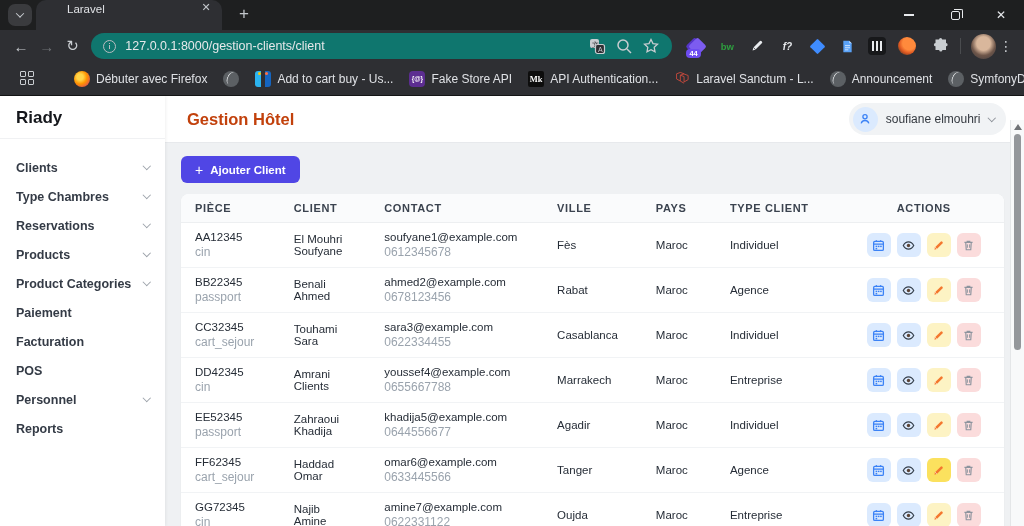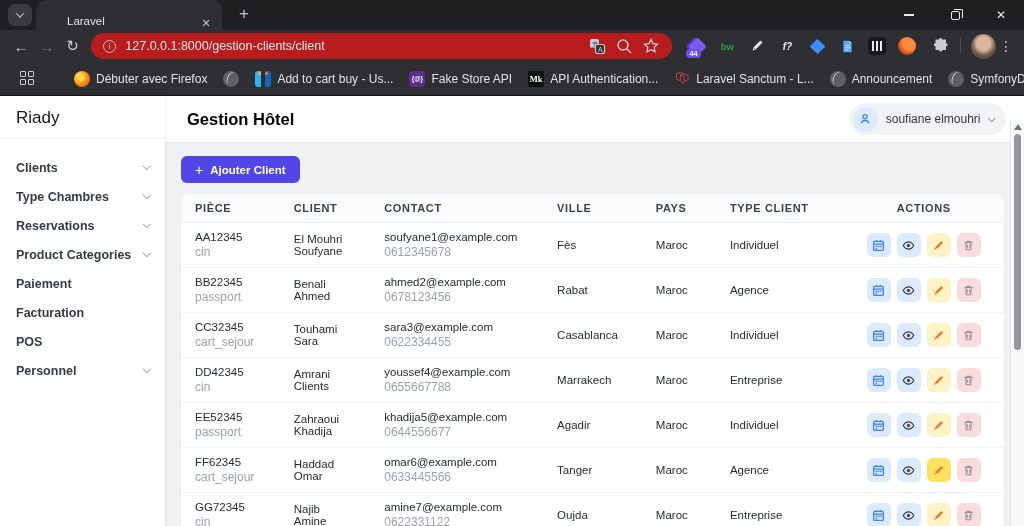--- a/index.html
+++ b/index.html
@@ -3,34 +3,34 @@
 <meta charset="utf-8">
 <style>
   * { box-sizing: border-box; margin: 0; padding: 0; }
   html,body { width:1024px; height:526px; overflow:hidden; }
   body { font-family:"Liberation Sans","DejaVu Sans",sans-serif; background:#fff; position:relative; }
 
   
   .titlebar { height:30px; background:#1e1f20; display:flex; align-items:flex-end; }
   .tab-search { width:24px; height:22px; margin:0 4px 4px 8px; border-radius:7px; background:#3a3b3e; display:flex; align-items:center; justify-content:center; cursor:pointer; }
   .chev { width:6px; height:6px; border-right:1.6px solid #c9cdd1; border-bottom:1.6px solid #c9cdd1; transform:rotate(45deg) translate(-1px,-1px); }
-  .tab { width:186px; height:26px; background:#2e2f33; border-radius:10px 10px 0 0; display:flex; align-items:flex-start; padding:15px 8px; gap:7px; }
+  .tab { width:186px; height:26px; background:#2e2f33; border-radius:10px 10px 0 0; display:flex; align-items:flex-end; padding:15px 8px; gap:7px; }
   .tab-title { font-size:11.5px; color:#dfe1e5; flex:1; white-space:nowrap; overflow:hidden; }
   .tab-close { color:#c2c6cb; font-size:11px; width:16px; height:16px; border-radius:50%; display:flex; align-items:center; justify-content:center; cursor:pointer; }
   .newtab { color:#c2c6cb; font-size:17px; margin:0 0 5px 10px; width:24px; height:22px; display:flex; align-items:center; justify-content:center; cursor:pointer; }
   .win-controls { margin-left:auto; display:flex; height:30px; }
   .win-btn { width:46px; height:30px; display:flex; align-items:center; justify-content:center; color:#e8eaed; font-size:12px; cursor:pointer; }
   .restore-glyph { width:9px; height:9px; border:1.1px solid #e8eaed; border-radius:2px; position:relative; }
   .restore-glyph::before { content:""; position:absolute; top:-3px; left:2px; width:8px; height:8px; border-top:1.1px solid #e8eaed; border-right:1.1px solid #e8eaed; border-radius:0 2px 0 0; }
   .min-glyph { width:10px; height:1.4px; background:#e8eaed; }
 
   .toolbar { height:32px; background:#2e2f33; display:flex; align-items:center; padding:0 8px; }
   .nav-btn { width:26px; height:26px; display:flex; align-items:center; justify-content:center; font-size:15px; color:#c9cdd1; cursor:pointer; }
   .nav-btn.disabled { color:#6e7175; }
-  .omnibox { width:586px; height:26px; margin-left:6px; border-radius:13px; background:#b91c1c; display:flex; align-items:center; padding:0 12px; gap:9px; }
+  .omnibox { width:586px; height:26px; margin-left:6px; border-radius:13px; background:#0f766e; display:flex; align-items:center; padding:0 12px; gap:9px; }
   .info-icon { width:13px; height:13px; border:1.3px solid #b9bdc1; border-radius:50%; position:relative; flex:0 0 13px; }
   .info-icon::before { content:""; position:absolute; left:4.6px; top:2.4px; width:1.6px; height:1.6px; background:#b9bdc1; }
   .info-icon::after  { content:""; position:absolute; left:4.6px; top:4.9px; width:1.6px; height:4px;  background:#b9bdc1; }
   .url-text { font-size:12.5px; color:#e6e8ea; flex:1; white-space:nowrap; overflow:hidden; }
   .box-icon { width:18px; height:18px; display:flex; align-items:center; justify-content:center; cursor:pointer; flex:0 0 18px; }
   .exts { display:flex; align-items:center; gap:12px; margin-left:16px; }
   .ext { width:18px; height:18px; position:relative; display:flex; align-items:center; justify-content:center; cursor:pointer; font-weight:bold; }
   .ext .badge { position:absolute; bottom:-3px; left:-2px; background:#6d4cf0; color:#fff; font-size:7.5px; font-weight:bold; padding:1px 3px; border-radius:4px; line-height:1; }
   .ext.purple-hat::before { content:""; width:13px; height:13px; background:#7c5cf0; transform:rotate(45deg); border-radius:2px; box-shadow:-2px 2px 0 #5636c9; }
   .ext.bw { color:#2e9e3f; font-size:9.5px; }
@@ -54,28 +54,28 @@
   .bi.globe::after { content:""; width:8px; height:13px; border-left:1.7px solid #e2e4e6; border-radius:50%; transform:rotate(24deg); }
   .bi.cart { border-radius:3px; background:linear-gradient(90deg,#2bb3f0 0 40%, transparent 40% 60%, #1565c0 60% 100%); position:relative; }
   .bi.cart::before { content:""; position:absolute; top:1px; left:3px; width:3px; height:3px; border-radius:50%; background:#ffc400; box-shadow:7px 0 0 #ff7043; }
   .bi.fakestore { background:#5c2d91; color:#fff; border-radius:4px; font-size:6.5px; }
   .bi.mk { background:#0d0d0d; color:#fff; border-radius:2px; font-size:8.5px; font-family:"Liberation Serif",serif; }
   .bookmarks .spacer { flex:1; }
 
   
   .app { position:absolute; top:96px; left:0; right:0; bottom:0; background:#eff1f3; }
   .sidebar { position:absolute; left:0; top:0; width:165px; height:100%; background:#fff; box-shadow:1px 0 3px rgba(0,0,0,.06); z-index:2; }
-  .brand { padding:12px 16px 10px; font-size:17px; font-weight:400; color:#15171c; border-bottom:1px solid #f0f1f3; }
+  .brand { padding:12px 16px 10px; font-size:17px; font-weight:700; color:#15171c; border-bottom:1px solid #f0f1f3; }
   .side-menu { padding:14px 0 0; }
   .side-item { height:29px; padding:0 16px; display:flex; align-items:center; justify-content:space-between; cursor:pointer; }
   .side-label { font-size:12.5px; font-weight:600; color:#343b46; }
   .side-chev { width:5.5px; height:5.5px; border-right:1.4px solid #9aa0a8; border-bottom:1.4px solid #9aa0a8; transform:rotate(45deg); margin-top:-3px; }
 
   .app-header { position:absolute; left:165px; top:0; right:0; height:47px; background:#fff; border-bottom:1px solid #e7e9ec; display:flex; align-items:center; padding:0 18px 0 22px; z-index:1; }
-  .page-title { font-size:16.5px; font-weight:700; color:#000000; }
+  .page-title { font-size:16.5px; font-weight:700; color:#c2410c; }
   .user-chip { margin-left:auto; height:32px; border-radius:16px; background:#f1f3f5; display:flex; align-items:center; gap:8px; padding:0 12px 0 4px; cursor:pointer; }
   .user-ico { width:25px; height:25px; border-radius:50%; background:#dbeafe; display:flex; align-items:center; justify-content:center; }
   .user-name { font-size:12px; color:#33383f; }
   .chip-chev { width:5.5px; height:5.5px; border-right:1.5px solid #8b9097; border-bottom:1.5px solid #8b9097; transform:rotate(45deg); margin-top:-3px; }
 
   .content { position:absolute; left:165px; top:47px; right:0; bottom:0; padding:13px 20px 0 16px; }
   .add-btn { display:inline-flex; align-items:center; gap:7px; height:27px; padding:0 14px; background:#5046e5; border:none; border-radius:6px; color:#fff; font-size:11.5px; font-weight:600; cursor:pointer; font-family:inherit; }
   .add-btn .plus { font-size:14px; font-weight:400; line-height:1; }
   .table-card { margin-top:11px; background:#fff; border-radius:8px 8px 0 0; box-shadow:0 1px 2px rgba(0,0,0,.05); overflow:hidden; height:340px; }
   table { width:100%; border-collapse:collapse; table-layout:fixed; }
@@ -244,35 +244,42 @@
         </div>
         <div class="side-item">
           <span class="side-label">Type Chambres</span>
           <span class="side-chev"></span>
         </div>
         <div class="side-item">
           <span class="side-label">Reservations</span>
           <span class="side-chev"></span>
         </div>
         <div class="side-item">
+          <span class="side-label">Products</span>
+          <span class="side-chev"></span>
+        </div>
+        <div class="side-item">
           <span class="side-label">Product Categories</span>
           <span class="side-chev"></span>
         </div>
         <div class="side-item">
           <span class="side-label">Paiement</span>
         </div>
         <div class="side-item">
           <span class="side-label">Facturation</span>
         </div>
         <div class="side-item">
           <span class="side-label">POS</span>
         </div>
         <div class="side-item">
           <span class="side-label">Personnel</span>
           <span class="side-chev"></span>
+        </div>
+        <div class="side-item">
+          <span class="side-label">Reports</span>
         </div>
       </div>
   </div>
 
   <div class="app-header">
     <div class="page-title">Gestion Hôtel</div>
     <div class="user-chip">
       <span class="user-ico">
         <svg viewBox="0 0 16 16" width="14" height="14" fill="none" stroke="#3b82f6" stroke-width="1.5">
             <circle cx="8" cy="5.4" r="2.4"></circle>

